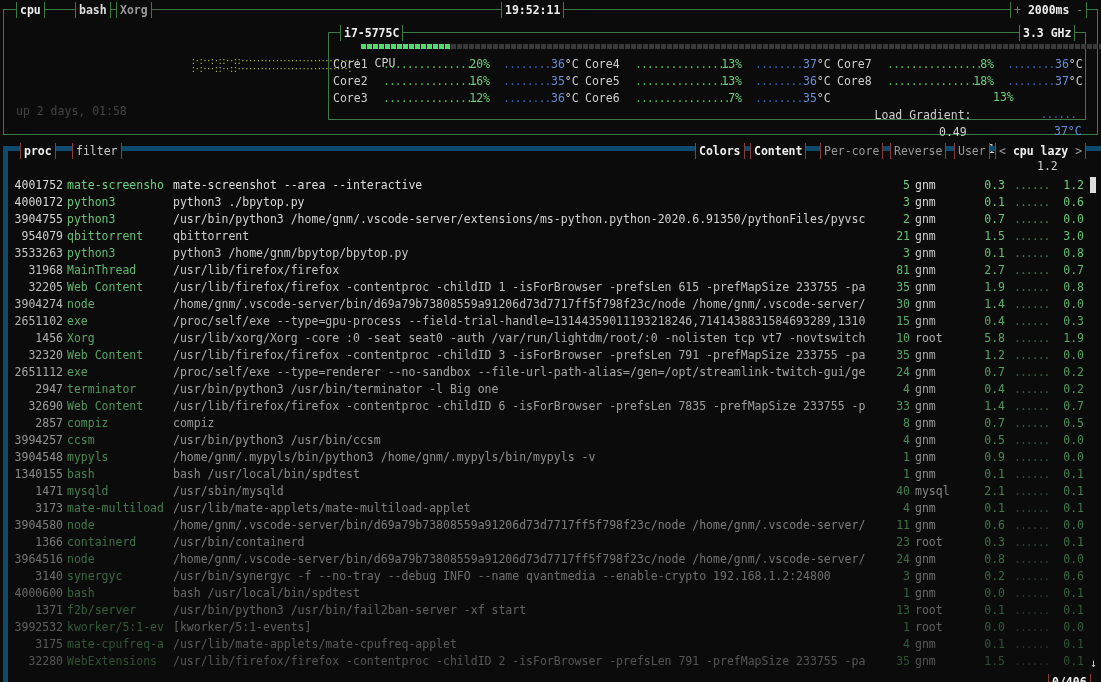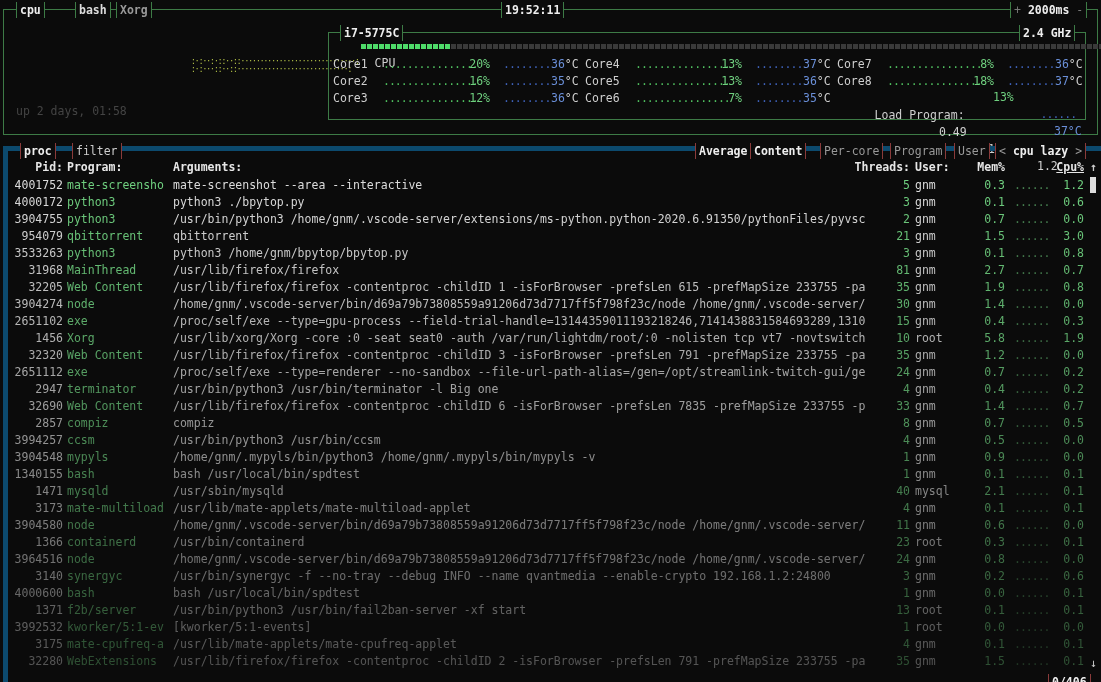--- a/index.html
+++ b/index.html
@@ -42,21 +42,21 @@
   <span class="tab" style="left:112px;"><span style="color:#999;font-weight:bold;">Xorg</span></span>
   <span class="tab" style="left:497px;"><span class="bold">19:52:11</span></span>
   <span class="tab" style="left:1006px;"><span class="dim">+</span> <span class="bold">2000ms</span> <span class="dim">-</span></span>
 
   <div class="abs" style="left:187px;top:48px;color:#b8c84a;font-size:8px;line-height:8px;letter-spacing:-1px;">:·:··:·::··::······························:<br>:·:···::··::·····························:</div>
 
   <div class="abs dim" style="left:12px;top:94px;color:#444;">up 2 days, 01:58</div>
 
   <div id="core-box">
     <span class="tab" style="left:11px;"><span class="bold">i7-5775C</span></span>
-    <span class="tab" style="left:690px;"><span class="bold">2.4 GHz</span></span>
+    <span class="tab" style="left:690px;"><span class="bold">3.3 GHz</span></span>
 
     <div class="core-row" style="top:5px;width:748px;">
       <span>CPU</span>
       <span class="cpubar" id="cpubar" style="position:absolute;left:28px;top:0;"><span style="background: rgb(79, 220, 106);"></span><span style="background: rgb(79, 220, 106);"></span><span style="background: rgb(79, 220, 106);"></span><span style="background: rgb(79, 220, 106);"></span><span style="background: rgb(79, 220, 106);"></span><span style="background: rgb(79, 220, 106);"></span><span style="background: rgb(79, 220, 106);"></span><span style="background: rgb(79, 220, 106);"></span><span style="background: rgb(79, 220, 106);"></span><span style="background: rgb(79, 220, 106);"></span><span style="background: rgb(79, 220, 106);"></span><span style="background: rgb(79, 220, 106);"></span><span style="background: rgb(79, 220, 106);"></span><span style="background: rgb(79, 220, 106);"></span><span style="background: rgb(79, 220, 106);"></span><span style="background: rgb(58, 58, 58);"></span><span style="background: rgb(58, 58, 58);"></span><span style="background: rgb(58, 58, 58);"></span><span style="background: rgb(58, 58, 58);"></span><span style="background: rgb(58, 58, 58);"></span><span style="background: rgb(58, 58, 58);"></span><span style="background: rgb(58, 58, 58);"></span><span style="background: rgb(58, 58, 58);"></span><span style="background: rgb(58, 58, 58);"></span><span style="background: rgb(58, 58, 58);"></span><span style="background: rgb(58, 58, 58);"></span><span style="background: rgb(58, 58, 58);"></span><span style="background: rgb(58, 58, 58);"></span><span style="background: rgb(58, 58, 58);"></span><span style="background: rgb(58, 58, 58);"></span><span style="background: rgb(58, 58, 58);"></span><span style="background: rgb(58, 58, 58);"></span><span style="background: rgb(58, 58, 58);"></span><span style="background: rgb(58, 58, 58);"></span><span style="background: rgb(58, 58, 58);"></span><span style="background: rgb(58, 58, 58);"></span><span style="background: rgb(58, 58, 58);"></span><span style="background: rgb(58, 58, 58);"></span><span style="background: rgb(58, 58, 58);"></span><span style="background: rgb(58, 58, 58);"></span><span style="background: rgb(58, 58, 58);"></span><span style="background: rgb(58, 58, 58);"></span><span style="background: rgb(58, 58, 58);"></span><span style="background: rgb(58, 58, 58);"></span><span style="background: rgb(58, 58, 58);"></span><span style="background: rgb(58, 58, 58);"></span><span style="background: rgb(58, 58, 58);"></span><span style="background: rgb(58, 58, 58);"></span><span style="background: rgb(58, 58, 58);"></span><span style="background: rgb(58, 58, 58);"></span><span style="background: rgb(58, 58, 58);"></span><span style="background: rgb(58, 58, 58);"></span><span style="background: rgb(58, 58, 58);"></span><span style="background: rgb(58, 58, 58);"></span><span style="background: rgb(58, 58, 58);"></span><span style="background: rgb(58, 58, 58);"></span><span style="background: rgb(58, 58, 58);"></span><span style="background: rgb(58, 58, 58);"></span><span style="background: rgb(58, 58, 58);"></span><span style="background: rgb(58, 58, 58);"></span><span style="background: rgb(58, 58, 58);"></span><span style="background: rgb(58, 58, 58);"></span><span style="background: rgb(58, 58, 58);"></span><span style="background: rgb(58, 58, 58);"></span><span style="background: rgb(58, 58, 58);"></span><span style="background: rgb(58, 58, 58);"></span><span style="background: rgb(58, 58, 58);"></span><span style="background: rgb(58, 58, 58);"></span><span style="background: rgb(58, 58, 58);"></span><span style="background: rgb(58, 58, 58);"></span><span style="background: rgb(58, 58, 58);"></span><span style="background: rgb(58, 58, 58);"></span><span style="background: rgb(58, 58, 58);"></span><span style="background: rgb(58, 58, 58);"></span><span style="background: rgb(58, 58, 58);"></span><span style="background: rgb(58, 58, 58);"></span><span style="background: rgb(58, 58, 58);"></span><span style="background: rgb(58, 58, 58);"></span><span style="background: rgb(58, 58, 58);"></span><span style="background: rgb(58, 58, 58);"></span><span style="background: rgb(58, 58, 58);"></span><span style="background: rgb(58, 58, 58);"></span><span style="background: rgb(58, 58, 58);"></span><span style="background: rgb(58, 58, 58);"></span><span style="background: rgb(58, 58, 58);"></span><span style="background: rgb(58, 58, 58);"></span><span style="background: rgb(58, 58, 58);"></span><span style="background: rgb(58, 58, 58);"></span><span style="background: rgb(58, 58, 58);"></span><span style="background: rgb(58, 58, 58);"></span><span style="background: rgb(58, 58, 58);"></span><span style="background: rgb(58, 58, 58);"></span><span style="background: rgb(58, 58, 58);"></span><span style="background: rgb(58, 58, 58);"></span><span style="background: rgb(58, 58, 58);"></span><span style="background: rgb(58, 58, 58);"></span><span style="background: rgb(58, 58, 58);"></span><span style="background: rgb(58, 58, 58);"></span><span style="background: rgb(58, 58, 58);"></span><span style="background: rgb(58, 58, 58);"></span><span style="background: rgb(58, 58, 58);"></span><span style="background: rgb(58, 58, 58);"></span><span style="background: rgb(58, 58, 58);"></span><span style="background: rgb(58, 58, 58);"></span><span style="background: rgb(58, 58, 58);"></span><span style="background: rgb(58, 58, 58);"></span><span style="background: rgb(58, 58, 58);"></span><span style="background: rgb(58, 58, 58);"></span><span style="background: rgb(58, 58, 58);"></span><span style="background: rgb(58, 58, 58);"></span><span style="background: rgb(58, 58, 58);"></span><span style="background: rgb(58, 58, 58);"></span><span style="background: rgb(58, 58, 58);"></span><span style="background: rgb(58, 58, 58);"></span><span style="background: rgb(58, 58, 58);"></span><span style="background: rgb(58, 58, 58);"></span><span style="background: rgb(58, 58, 58);"></span><span style="background: rgb(58, 58, 58);"></span><span style="background: rgb(58, 58, 58);"></span><span style="background: rgb(58, 58, 58);"></span><span style="background: rgb(58, 58, 58);"></span><span style="background: rgb(58, 58, 58);"></span><span style="background: rgb(58, 58, 58);"></span><span style="background: rgb(58, 58, 58);"></span></span>
       <span class="green" style="position:absolute;left:660px;">13%</span>
       <span class="dots-b" style="position:absolute;left:672px;">      ......</span>
       <span class="lblue" style="position:absolute;left:721px;">37°C</span>
     </div>
 
     <div id="cores">
@@ -64,49 +64,39 @@
         <div class="core-row" style="left: 4px; top: 40px;"><span>Core2</span><span class="dots-g" style="position:absolute;left:50px;">................</span><span class="green" style="position:absolute;left:130px;width:27px;text-align:right;">16%</span><span class="dots-b" style="position:absolute;left:170px;">........</span><span style="position:absolute;left:218px;"><span class="lblue">35</span><span>°C</span></span></div>
         <div class="core-row" style="left: 4px; top: 57px;"><span>Core3</span><span class="dots-g" style="position:absolute;left:50px;">................</span><span class="green" style="position:absolute;left:130px;width:27px;text-align:right;">12%</span><span class="dots-b" style="position:absolute;left:170px;">........</span><span style="position:absolute;left:218px;"><span class="lblue">36</span><span>°C</span></span></div>
         <div class="core-row" style="left: 256px; top: 23px;"><span>Core4</span><span class="dots-g" style="position:absolute;left:50px;">................</span><span class="green" style="position:absolute;left:130px;width:27px;text-align:right;">13%</span><span class="dots-b" style="position:absolute;left:170px;">........</span><span style="position:absolute;left:218px;"><span class="lblue">37</span><span>°C</span></span></div>
         <div class="core-row" style="left: 256px; top: 40px;"><span>Core5</span><span class="dots-g" style="position:absolute;left:50px;">................</span><span class="green" style="position:absolute;left:130px;width:27px;text-align:right;">13%</span><span class="dots-b" style="position:absolute;left:170px;">........</span><span style="position:absolute;left:218px;"><span class="lblue">36</span><span>°C</span></span></div>
         <div class="core-row" style="left: 256px; top: 57px;"><span>Core6</span><span class="dots-g" style="position:absolute;left:50px;">................</span><span class="green" style="position:absolute;left:130px;width:27px;text-align:right;">7%</span><span class="dots-b" style="position:absolute;left:170px;">........</span><span style="position:absolute;left:218px;"><span class="lblue">35</span><span>°C</span></span></div>
         <div class="core-row" style="left: 508px; top: 23px;"><span>Core7</span><span class="dots-g" style="position:absolute;left:50px;">................</span><span class="green" style="position:absolute;left:130px;width:27px;text-align:right;">8%</span><span class="dots-b" style="position:absolute;left:170px;">........</span><span style="position:absolute;left:218px;"><span class="lblue">36</span><span>°C</span></span></div>
         <div class="core-row" style="left: 508px; top: 40px;"><span>Core8</span><span class="dots-g" style="position:absolute;left:50px;">................</span><span class="green" style="position:absolute;left:130px;width:27px;text-align:right;">18%</span><span class="dots-b" style="position:absolute;left:170px;">........</span><span style="position:absolute;left:218px;"><span class="lblue">37</span><span>°C</span></span></div>
       </div>
 
     <div class="core-row" style="top:57px;left:504px;">
-      <span>Load Program:</span>
+      <span>Load Gradient:</span>
       <span style="position:absolute;left:106px;">0.49</span>
       <span style="position:absolute;left:155px;">1.25</span>
       <span style="position:absolute;left:204px;">1.2</span>
     </div>
   </div>
 </div>
 
 <div id="proc-box">
   <span class="tab tab-r" style="left:12px;"><span class="bold">proc</span></span>
   <span class="tab tab-r" style="left:64px;"><span style="color:#ccc;">filter</span></span>
 
-  <span class="tab tab-r" style="left:687px;"><span class="bold">Average</span></span>
+  <span class="tab tab-r" style="left:687px;"><span class="bold">Colors</span></span>
   <span class="tab tab-r" style="left:742px;"><span class="bold">Content</span></span>
   <span class="tab tab-r" style="left:812px;"><span class="dim" style="color:#999;">Per-core</span></span>
-  <span class="tab tab-r" style="left:882px;"><span style="color:#999;">Program</span></span>
+  <span class="tab tab-r" style="left:882px;"><span style="color:#999;">Reverse</span></span>
   <span class="tab tab-r" style="left:946px;"><span style="color:#999;">User</span></span>
   <span class="tab tab-r" style="left:987px;"><span class="dim" style="color:#999;">&lt;</span> <span class="bold">cpu lazy</span> <span class="dim" style="color:#999;">&gt;</span></span>
 
-  <div id="proc-header">
-    <span class="c-pid">Pid:</span>
-    <span class="c-prog">Program:</span>
-    <span class="c-args">Arguments:</span>
-    <span class="c-thr" style="left:843px;width:59px;">Threads:</span>
-    <span class="c-user">User:</span>
-    <span class="c-mem">Mem%</span>
-    <span class="c-cpu" style="text-decoration:underline;">Cpu%</span>
-    <span style="position:absolute;left:1082px;color:#ccc;">↑</span>
-  </div>
 
   <div id="rows">
       <div class="row" style="top: 26px;"><span class="c-pid" style="color:rgba(220,220,220,1)">4001752</span><span class="c-prog" style="color:rgba(111,207,127,1)">mate-screensho</span><span class="c-args" style="color:rgba(220,220,220,1)">mate-screenshot --area --interactive</span><span class="c-thr" style="color:rgba(111,207,127,1)">5</span><span class="c-user" style="color:rgba(220,220,220,1)">gnm</span><span class="c-mem" style="color:rgba(111,207,127,1)">0.3</span><span class="c-graph" style="color:rgba(111,207,127,1);opacity:.6">......</span><span class="c-cpu" style="color:rgba(111,207,127,1)">1.2</span></div>
       <div class="row" style="top: 43px;"><span class="c-pid" style="color:rgba(220,220,220,0.9767857142857143)">4000172</span><span class="c-prog" style="color:rgba(111,207,127,0.9767857142857143)">python3</span><span class="c-args" style="color:rgba(220,220,220,0.9767857142857143)">python3 ./bpytop.py</span><span class="c-thr" style="color:rgba(111,207,127,0.9767857142857143)">3</span><span class="c-user" style="color:rgba(220,220,220,0.9767857142857143)">gnm</span><span class="c-mem" style="color:rgba(111,207,127,0.9767857142857143)">0.1</span><span class="c-graph" style="color:rgba(111,207,127,0.9767857142857143);opacity:.6">......</span><span class="c-cpu" style="color:rgba(111,207,127,0.9767857142857143)">0.6</span></div>
       <div class="row" style="top: 60px;"><span class="c-pid" style="color:rgba(220,220,220,0.9535714285714285)">3904755</span><span class="c-prog" style="color:rgba(111,207,127,0.9535714285714285)">python3</span><span class="c-args" style="color:rgba(220,220,220,0.9535714285714285)">/usr/bin/python3 /home/gnm/.vscode-server/extensions/ms-python.python-2020.6.91350/pythonFiles/pyvsc</span><span class="c-thr" style="color:rgba(111,207,127,0.9535714285714285)">2</span><span class="c-user" style="color:rgba(220,220,220,0.9535714285714285)">gnm</span><span class="c-mem" style="color:rgba(111,207,127,0.9535714285714285)">0.7</span><span class="c-graph" style="color:rgba(111,207,127,0.9535714285714285);opacity:.6">......</span><span class="c-cpu" style="color:rgba(111,207,127,0.9535714285714285)">0.0</span></div>
       <div class="row" style="top: 77px;"><span class="c-pid" style="color:rgba(220,220,220,0.9303571428571429)">954079</span><span class="c-prog" style="color:rgba(111,207,127,0.9303571428571429)">qbittorrent</span><span class="c-args" style="color:rgba(220,220,220,0.9303571428571429)">qbittorrent</span><span class="c-thr" style="color:rgba(111,207,127,0.9303571428571429)">21</span><span class="c-user" style="color:rgba(220,220,220,0.9303571428571429)">gnm</span><span class="c-mem" style="color:rgba(111,207,127,0.9303571428571429)">1.5</span><span class="c-graph" style="color:rgba(111,207,127,0.9303571428571429);opacity:.6">......</span><span class="c-cpu" style="color:rgba(111,207,127,0.9303571428571429)">3.0</span></div>
       <div class="row" style="top: 94px;"><span class="c-pid" style="color:rgba(220,220,220,0.9071428571428571)">3533263</span><span class="c-prog" style="color:rgba(111,207,127,0.9071428571428571)">python3</span><span class="c-args" style="color:rgba(220,220,220,0.9071428571428571)">python3 /home/gnm/bpytop/bpytop.py</span><span class="c-thr" style="color:rgba(111,207,127,0.9071428571428571)">3</span><span class="c-user" style="color:rgba(220,220,220,0.9071428571428571)">gnm</span><span class="c-mem" style="color:rgba(111,207,127,0.9071428571428571)">0.1</span><span class="c-graph" style="color:rgba(111,207,127,0.9071428571428571);opacity:.6">......</span><span class="c-cpu" style="color:rgba(111,207,127,0.9071428571428571)">0.8</span></div>
       <div class="row" style="top: 111px;"><span class="c-pid" style="color:rgba(220,220,220,0.8839285714285714)">31968</span><span class="c-prog" style="color:rgba(111,207,127,0.8839285714285714)">MainThread</span><span class="c-args" style="color:rgba(220,220,220,0.8839285714285714)">/usr/lib/firefox/firefox</span><span class="c-thr" style="color:rgba(111,207,127,0.8839285714285714)">81</span><span class="c-user" style="color:rgba(220,220,220,0.8839285714285714)">gnm</span><span class="c-mem" style="color:rgba(111,207,127,0.8839285714285714)">2.7</span><span class="c-graph" style="color:rgba(111,207,127,0.8839285714285714);opacity:.6">......</span><span class="c-cpu" style="color:rgba(111,207,127,0.8839285714285714)">0.7</span></div>
       <div class="row" style="top: 128px;"><span class="c-pid" style="color:rgba(220,220,220,0.8607142857142858)">32205</span><span class="c-prog" style="color:rgba(111,207,127,0.8607142857142858)">Web Content</span><span class="c-args" style="color:rgba(220,220,220,0.8607142857142858)">/usr/lib/firefox/firefox -contentproc -childID 1 -isForBrowser -prefsLen 615 -prefMapSize 233755 -pa</span><span class="c-thr" style="color:rgba(111,207,127,0.8607142857142858)">35</span><span class="c-user" style="color:rgba(220,220,220,0.8607142857142858)">gnm</span><span class="c-mem" style="color:rgba(111,207,127,0.8607142857142858)">1.9</span><span class="c-graph" style="color:rgba(111,207,127,0.8607142857142858);opacity:.6">......</span><span class="c-cpu" style="color:rgba(111,207,127,0.8607142857142858)">0.8</span></div>
       <div class="row" style="top: 145px;"><span class="c-pid" style="color:rgba(220,220,220,0.8375)">3904274</span><span class="c-prog" style="color:rgba(111,207,127,0.8375)">node</span><span class="c-args" style="color:rgba(220,220,220,0.8375)">/home/gnm/.vscode-server/bin/d69a79b73808559a91206d73d7717ff5f798f23c/node /home/gnm/.vscode-server/</span><span class="c-thr" style="color:rgba(111,207,127,0.8375)">30</span><span class="c-user" style="color:rgba(220,220,220,0.8375)">gnm</span><span class="c-mem" style="color:rgba(111,207,127,0.8375)">1.4</span><span class="c-graph" style="color:rgba(111,207,127,0.8375);opacity:.6">......</span><span class="c-cpu" style="color:rgba(111,207,127,0.8375)">0.0</span></div>

